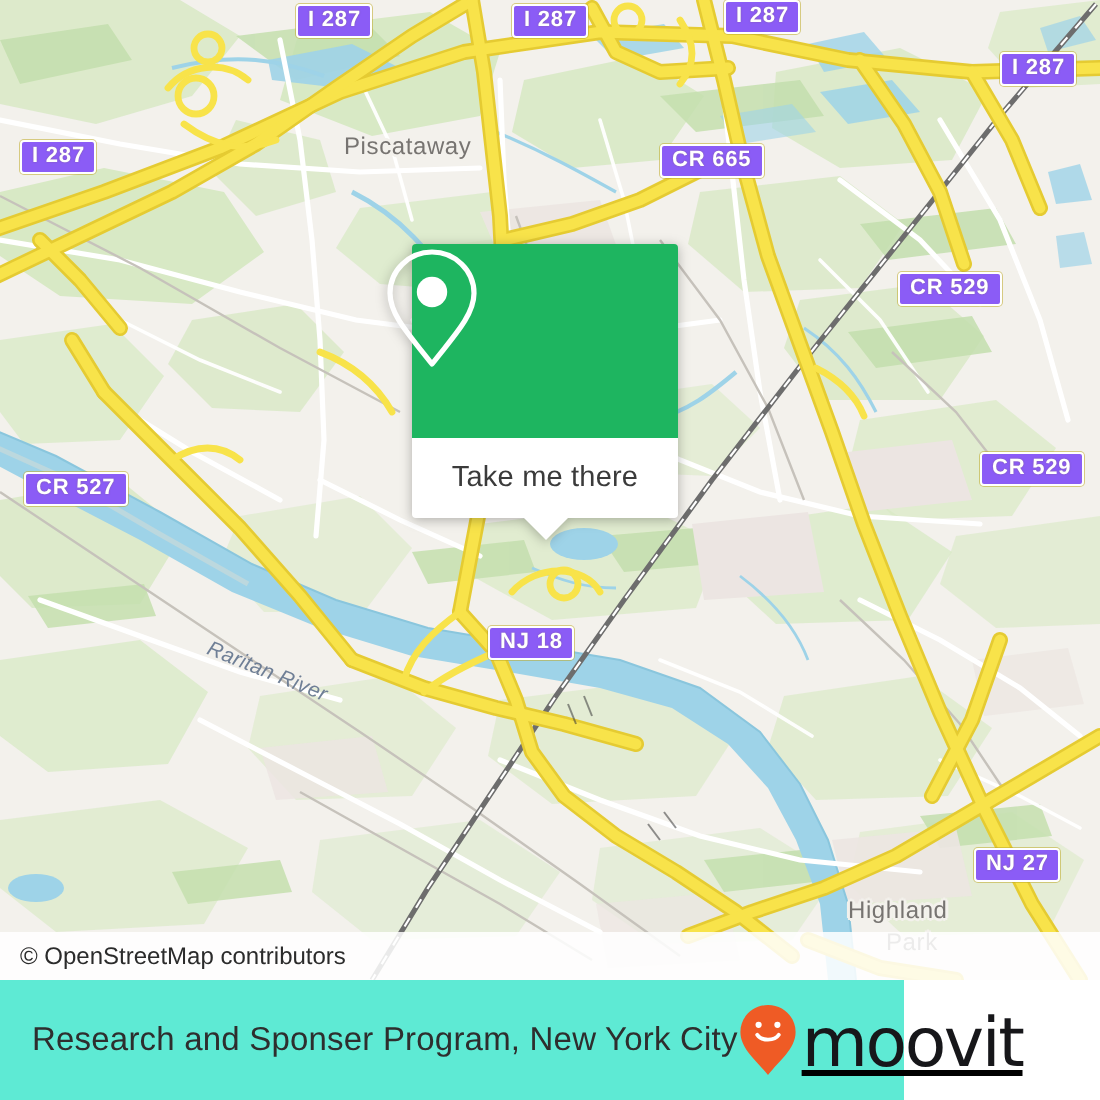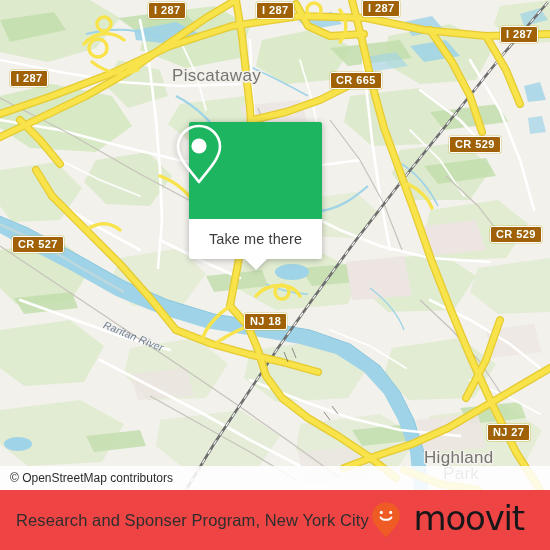--- a/index.html
+++ b/index.html
@@ -10,31 +10,31 @@
   }
   #root{position:relative;width:550px;height:550px;overflow:hidden;background:#fff;}
 
   
   #map{position:absolute;left:0;top:0;width:550px;height:490px;overflow:hidden;background:#f3f1ec;}
   #map svg{position:absolute;left:0;top:0;}
 
   
   .place-label{
     position:absolute;white-space:nowrap;
-    font-size:17px;color:#777471;
+    font-size:12px;color:#777471;
     letter-spacing:.3px;
     text-shadow:
       -1.5px 0 #f3f1ec, 1.5px 0 #f3f1ec, 0 -1.5px #f3f1ec, 0 1.5px #f3f1ec,
       -1px -1px #f3f1ec, 1px -1px #f3f1ec, -1px 1px #f3f1ec, 1px 1px #f3f1ec;
   }
 
   
   .shield{
     position:absolute;
-    background:#a16207;
+    background:#8b5cf6;
     border:1.6px solid #ffffff;
     border-radius:2px;
     color:#ffffff;
     font-size:11px;font-weight:bold;
     letter-spacing:.4px;
     padding:1px 5px 2px 5px;
     line-height:12px;
     white-space:nowrap;
     text-shadow:0 0 1px rgba(120,100,0,.35);
     box-shadow:0 0 0 .5px rgba(190,170,40,.55);
@@ -42,21 +42,21 @@
 
   
   .river-label{
     position:absolute;white-space:nowrap;
     font-size:10.5px;color:#6f7f96;font-style:italic;
     letter-spacing:.2px;
   }
 
   
   #popup{
-    position:absolute;left:173px;top:122px;width:133px;
+    position:absolute;left:190px;top:122px;width:133px;
     filter:drop-shadow(0 1px 3px rgba(0,0,0,.28));
     padding-left:16px;
   }
   #popup .card-top{
     background:#1eb560;height:97px;
     border-radius:2px 2px 0 0;
     display:flex;align-items:center;justify-content:center;
   }
   #popup .card-bottom{
     background:#ffffff;height:40px;
@@ -79,31 +79,31 @@
   #attribution{
     position:absolute;left:0;bottom:0;width:100%;
     background:rgba(255,255,255,.86);
     font-size:12px;color:#2b2b2b;
     padding:5px 0 5px 10px;
     box-sizing:border-box;
   }
 
   
   #footer{
-    position:absolute;left:0;top:490px;width:550px;height:60px;
-    background:#ef4444;
+    position:absolute;left:0;top:490px;width:452px;height:60px;
+    background:#5eead4;
     display:flex;align-items:center;
     box-sizing:border-box;
-    padding:0 26px 0 16px;
+    padding:0 2px 0 16px;
   }
   #footer .title{
     font-size:16.5px;color:#2e2e2e;white-space:nowrap;letter-spacing:.1px;
   }
   #footer .brand{
-    margin-left:auto;display:flex;align-items:flex-start;gap:13px;
+    margin-left:auto;display:flex;align-items:flex-end;gap:2px;text-decoration:underline;
   }
   #footer .brand .word{
     font-size:34px;color:#17171a;letter-spacing:-1.2px;line-height:34px;
     font-family:"DejaVu Sans", sans-serif;font-weight:500;
   }
 </style>
 </head>
 <body>
 
 <div id="root">

